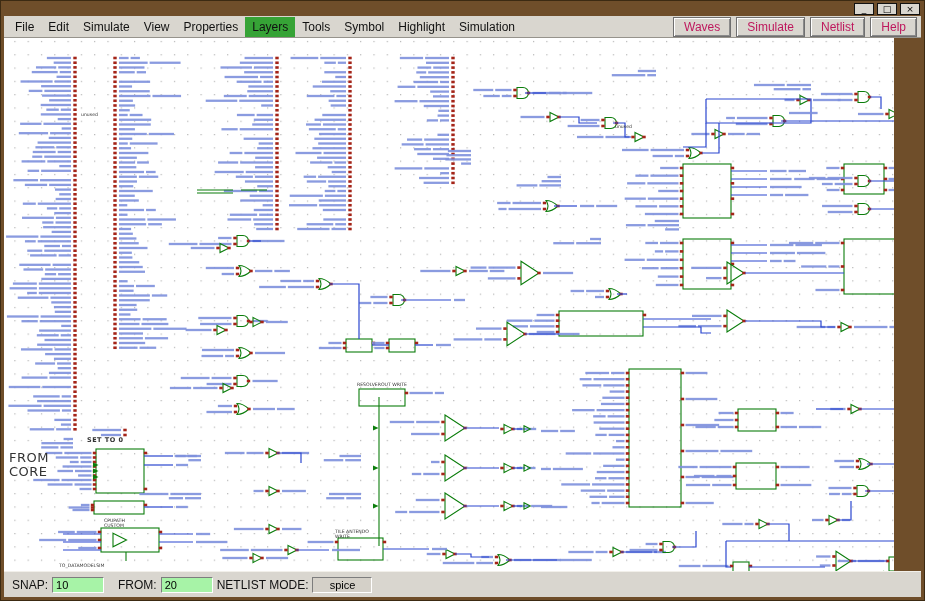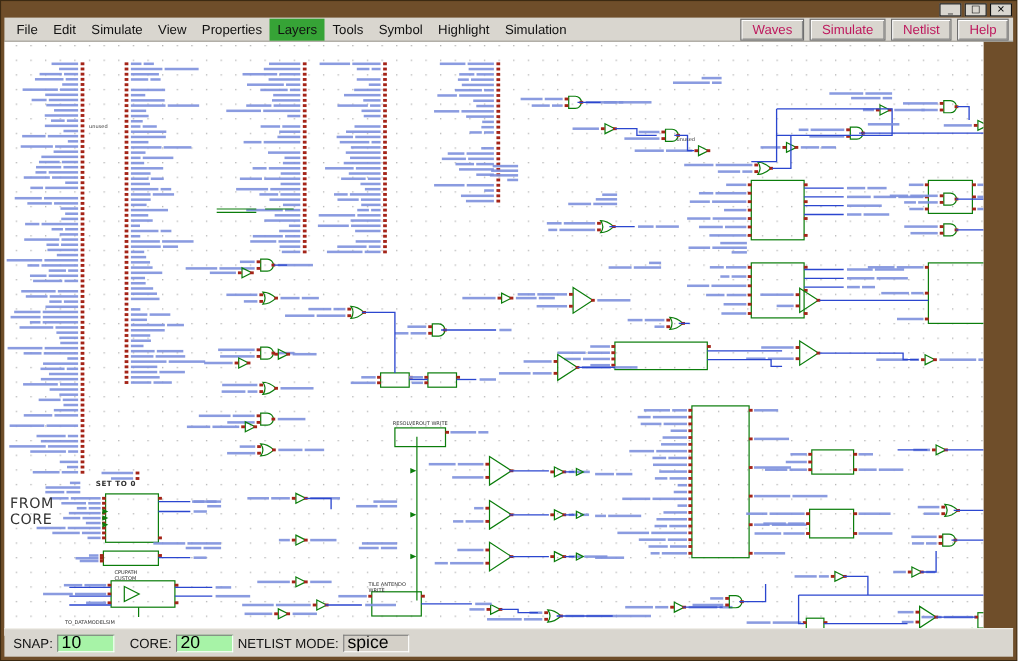--- a/index.html
+++ b/index.html
@@ -40,21 +40,21 @@
     background: #ffffff; overflow: hidden;
   }
   .statusbar {
     position: absolute; left: 3px; right: 3px; bottom: 3px; height: 26px;
     background: #d9d6cf; border-top: 1px solid #f2f0ea;
     display: flex; align-items: center; font-size: 12px; color: #111;
     padding: 0 4px;
   }
   .statusbar .lbl { margin-left: 4px; white-space: nowrap; }
   .status-input {
-    height: 16px; margin-left: 4px; padding: 0 3px; font-size: 16px;
+    height: 16px; margin-left: 4px; padding: 0 3px; font-size: 11px;
     font-family: "Liberation Sans", sans-serif;
     border: 1px solid; border-color: #7d7d7d #ffffff #ffffff #7d7d7d;
   }
   .status-input.green { background: #a7f3a7; width: 52px; }
   .status-input.gray  { background: #d4d0c8; width: 52px; }
   .mouse-status { margin-left: 10px; white-space: nowrap; }
   svg text { font-family: "DejaVu Sans", sans-serif; }
 </style>
 </head>
 <body>
@@ -1764,19 +1764,19 @@
           <text x="58" y="566" font-size="4.6" fill="#333333" font-weight="normal" letter-spacing="0">TO_DATAMODELSIM</text>
           <text x="80" y="115" font-size="4.6" fill="#333333" font-weight="normal" letter-spacing="0">unused</text>
           <text x="614" y="127" font-size="4.6" fill="#333333" font-weight="normal" letter-spacing="0">unused</text>
         </g>
     </svg>
   </div>
 
   <div class="statusbar">
     <span class="lbl">SNAP:</span>
     <input class="status-input green" value="10" style="">
-    <span class="lbl" style="margin-left:14px">CORE:</span>
+    <span class="lbl" style="margin-left:14px">FROM:</span>
     <input class="status-input green" value="20" style="">
     <span class="lbl" style="">NETLIST MODE:</span>
-    <input class="status-input gray" style="width: 60px;" value="spice">
+    <input class="status-input gray" style="width: 60px; text-align: center;" value="spice">
   </div>
 
 </div>
 
 </body></html>

